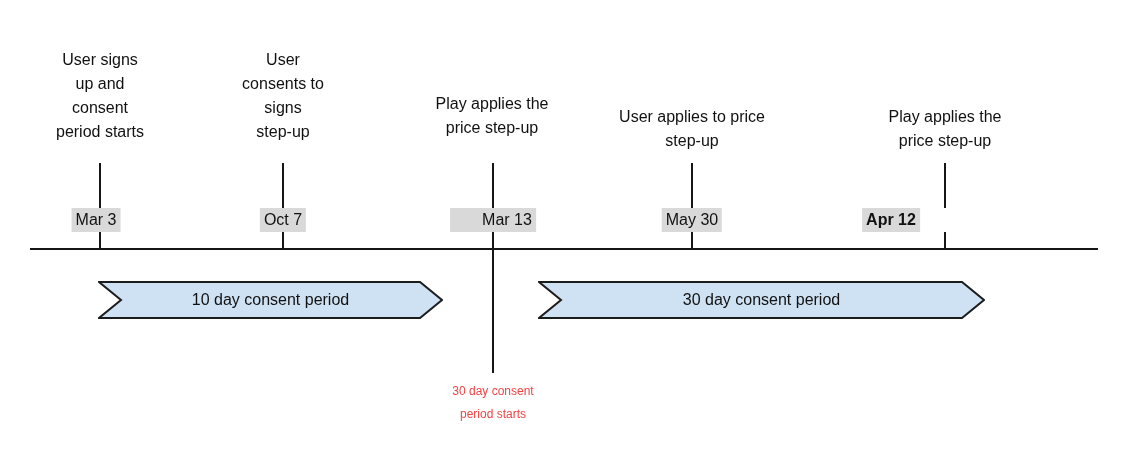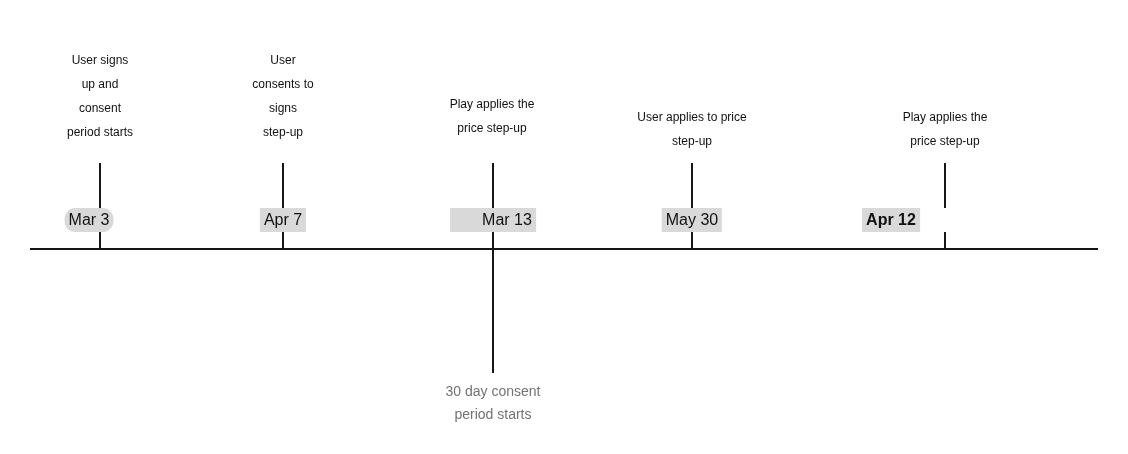--- a/index.html
+++ b/index.html
@@ -24,21 +24,21 @@
     width: 1068px;
     height: 2px;
     background: #161616;
   }
   
   .event-text {
     position: absolute;
     transform: translateX(-50%);
     text-align: center;
     white-space: pre-line;
-    font-size: 12px;
+    font-size: 16px;
     line-height: 24px;
     color: #111111;
   }
   
   .tick {
     position: absolute;
     width: 2px;
     background: #161616;
     transform: translateX(-50%);
   }
@@ -80,44 +80,44 @@
     color: #111111;
   }
   
   .annotation-text {
     position: absolute;
     left: 493px;
     top: 380px;
     transform: translateX(-50%);
     text-align: center;
     white-space: pre-line;
-    font-size: 14px;
+    font-size: 12px;
     line-height: 23px;
-    color: #737373;
+    color: #ef4444;
   }
 </style>
 </head>
 <body>
 
 <div class="canvas">
 
   <div class="event-text" style="left:100px; top:48px;">User signs
 up and
 consent
 period starts</div>
   <div class="tick tick-upper" style="left:100px;"></div>
-  <div class="date-label" style="left:89px;border-radius:11px;">Mar 3</div>
+  <div class="date-label" style="left:96px;">Mar 3</div>
   <div class="tick tick-lower" style="left:100px;"></div>
 
   <div class="event-text" style="left:283px; top:48px;">User
 consents to
 signs
 step-up</div>
   <div class="tick tick-upper" style="left:283px;"></div>
-  <div class="date-label" style="left:283px;">Apr 7</div>
+  <div class="date-label" style="left:283px;">Oct 7</div>
   <div class="tick tick-lower" style="left:283px;"></div>
 
   <div class="event-text" style="left:492px; top:92px;">Play applies the
 price step-up</div>
   <div class="tick tick-upper" style="left:493px;"></div>
   <div class="date-label" style="left:493px;padding-left:32px;">Mar 13</div>
   <div class="tick tick-long" style="left:493px;"></div>
 
   <div class="event-text" style="left:692px; top:105px;">User applies to price
 step-up</div>
@@ -126,18 +126,30 @@
   <div class="tick tick-lower" style="left:692px;"></div>
 
   <div class="event-text" style="left:945px; top:105px;">Play applies the
 price step-up</div>
   <div class="tick tick-upper" style="left:945px;"></div>
   <div class="date-label" style="left:891px;font-weight:bold;">Apr 12</div>
   <div class="tick tick-lower" style="left:945px;"></div>
 
   <div class="axis"></div>
 
+  <div class="period-banner" style="left:98px; width:345px;">
+    <svg width="345" height="38" viewBox="0 0 345 38">
+      <polygon class="banner-shape" points="1,1 322,1 344,19 322,37 1,37 23,19"></polygon>
+    </svg>
+    <div class="period-label">10 day consent period</div>
+  </div>
 
+  <div class="period-banner" style="left:538px; width:447px;">
+    <svg width="447" height="38" viewBox="0 0 447 38">
+      <polygon class="banner-shape" points="1,1 424,1 446,19 424,37 1,37 23,19"></polygon>
+    </svg>
+    <div class="period-label">30 day consent period</div>
+  </div>
 
   <div class="annotation-text">30 day consent
 period starts</div>
 
 </div>
 
 </body></html>

